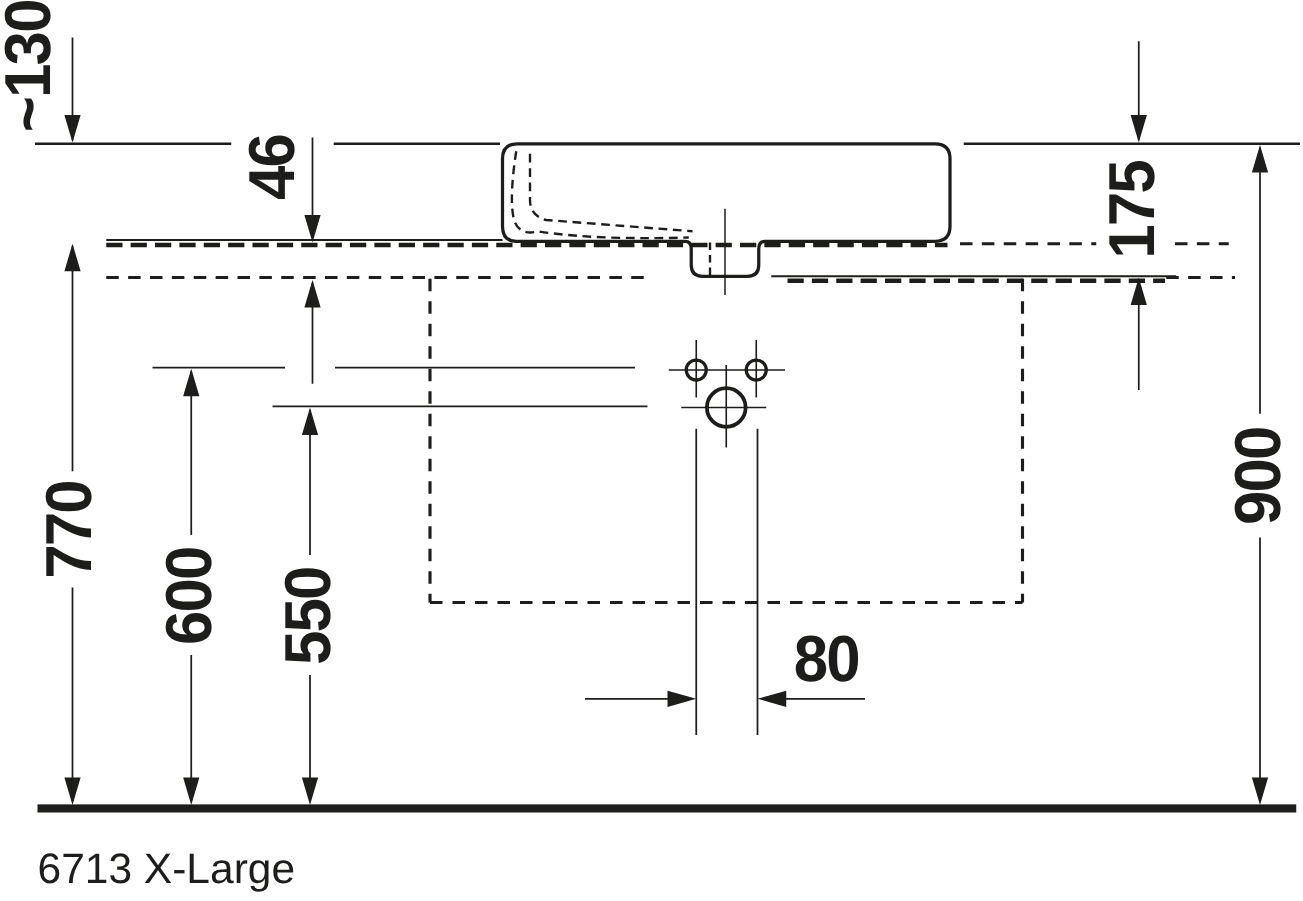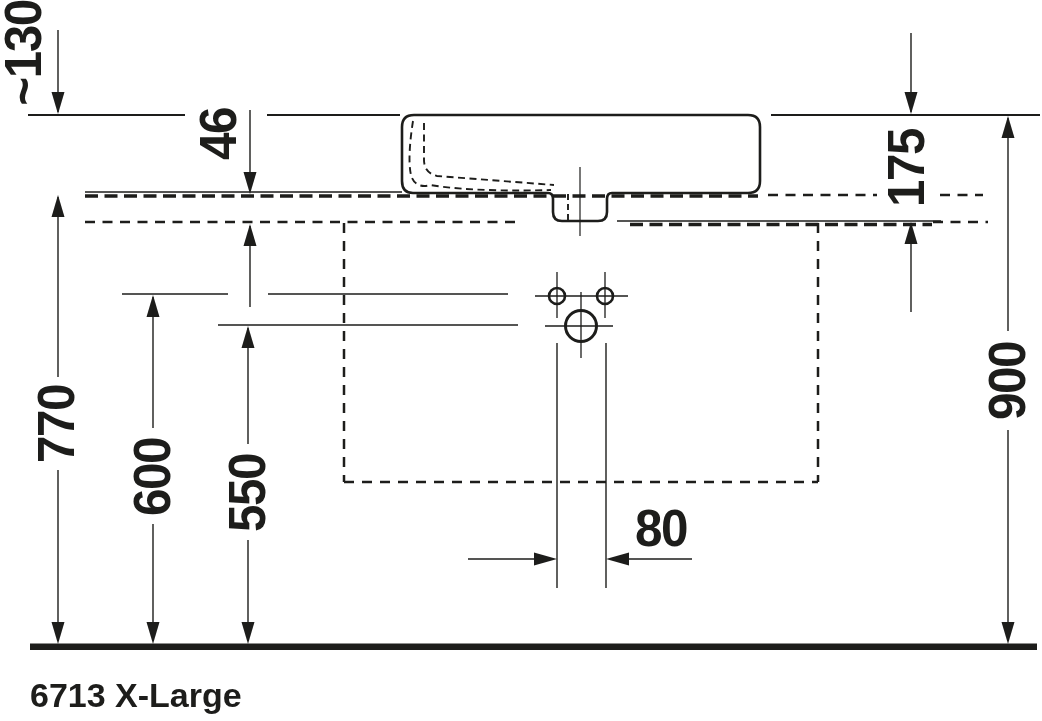--- a/index.html
+++ b/index.html
@@ -9,21 +9,21 @@
   }
   .canvas svg{position:absolute;left:0;top:0;}
   .dim{
     position:absolute;color:#1d1d1b;font-weight:700;font-size:52px;line-height:1;
     white-space:nowrap;letter-spacing:-1.5px;
     transform:translate(-50%,-50%) rotate(-90deg) scaleX(0.95);
   }
   .dim.horiz{transform:translate(-50%,-50%) scaleX(0.95);}
   .model{
     position:absolute;left:30px;top:678px;color:#1d1d1b;
-    font-weight:700;font-size:34px;line-height:1;letter-spacing:0px;white-space:nowrap;
+    font-weight:400;font-size:34px;line-height:1;letter-spacing:0px;white-space:nowrap;
   }
 </style>
 </head>
 <body>
 
 <div class="canvas">
 
   <svg width="1042" height="721" viewBox="0 0 1042 721">
     <g stroke="#1d1d1b" fill="none" stroke-linecap="butt">
 

